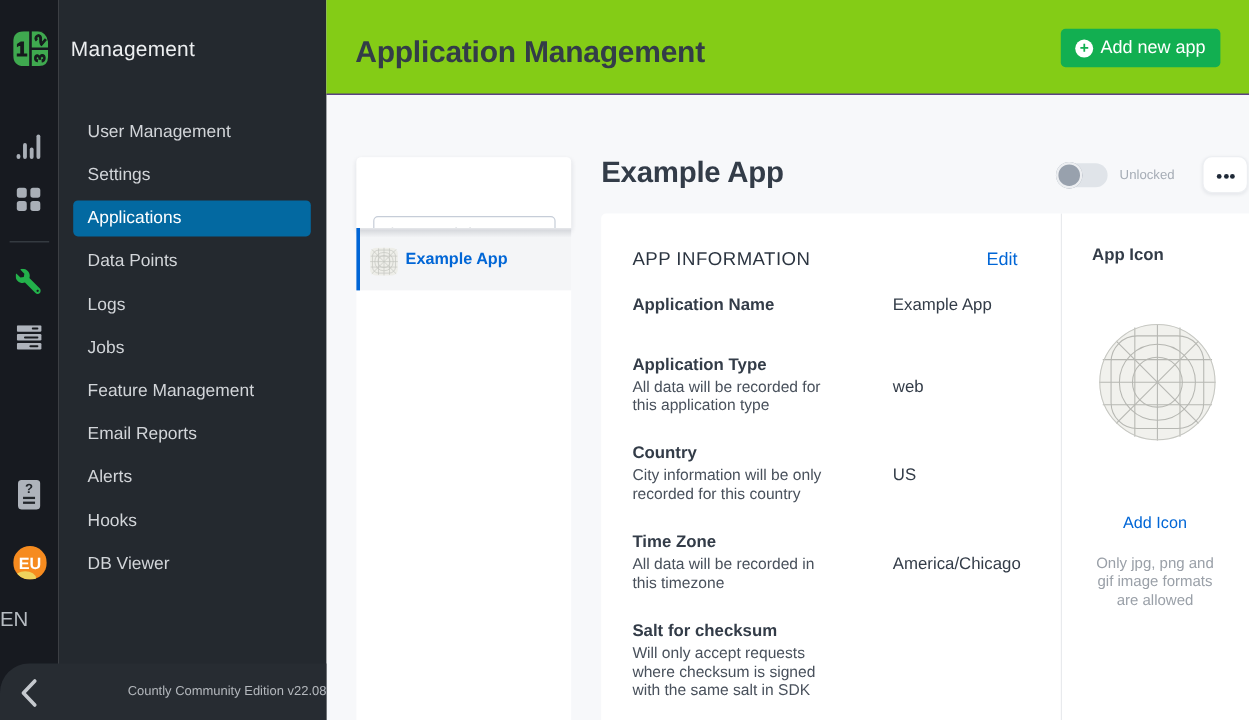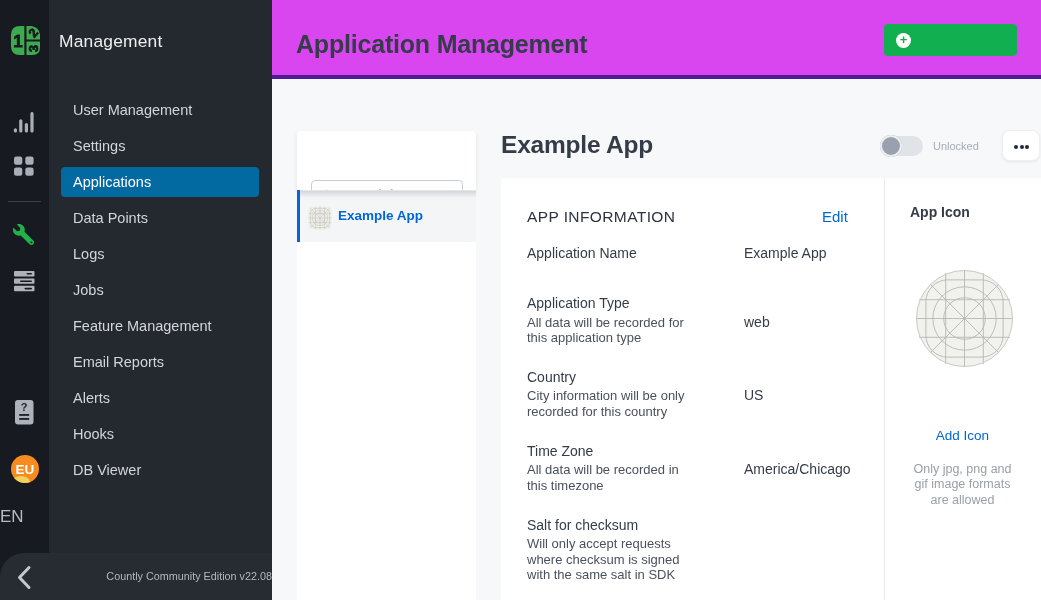--- a/index.html
+++ b/index.html
@@ -10,21 +10,21 @@
 
 #iconbar { position:absolute; left:0; top:0; width:49px; height:600px; background:#171a20; }
 #menu { position:absolute; left:49px; top:0; width:223px; height:600px; background:#24292f; }
 #sidefoot { position:absolute; left:0; top:553px; width:272px; height:47px; background:#272c32; border-top-left-radius:24px; }
 #sidefoot .ver { position:absolute; left:49px; top:0; width:223px; height:47px; line-height:47px; text-align:right; color:#b4b8bd; font-size:10.8px; }
 #mgmt-title { position:absolute; left:59px; top:31px; color:#eceef0; font-size:17.4px; font-weight:500; letter-spacing:0.2px; }
 .mi { position:absolute; left:61px; width:198px; height:30px; line-height:30px; padding-left:12px; color:#d2d5d9; font-size:14.5px; border-radius:4px; white-space:nowrap; }
 .mi.sel { background:#0369a1; color:#fff; }
 
 
-#header { position:absolute; left:272px; top:0; width:769px; height:79px; background:#d946ef; border-bottom:4px solid #4c1d95; }
+#header { position:absolute; left:272px; top:0; width:769px; height:79px; background:#84cc16; border-bottom:1px solid #4c1d95; }
 #h1t { position:absolute; left:24px; top:30px; font-size:25px; font-weight:700; color:#333c48; letter-spacing:-0.2px; }
 #addbtn { position:absolute; left:612px; top:24px; width:133px; height:32px; background:#12af51; border-radius:4px; color:#fff; }
 #addbtn .pl { position:absolute; left:12px; top:8.5px; width:15px; height:15px; background:#fff; border-radius:50%; color:#12af51; font-size:13px; font-weight:700; line-height:14px; text-align:center; }
 #addbtn .tx { position:absolute; left:33px; top:0; height:32px; line-height:31px; font-size:15px; }
 
 
 #listcard { position:absolute; left:297px; top:131px; width:179px; height:469px; background:#fff; border-radius:4px 4px 0 0; }
 #listhead { position:absolute; left:0; top:0; width:179px; height:59px; box-shadow:0 2px 4px rgba(20,30,50,0.10); background:#fff; border-radius:4px 4px 0 0; }
 #searchbox { position:absolute; left:14px; top:13px; width:152px; height:30px; border:1px solid #c6cdd8; border-radius:4px; background:#fff;margin-top:36px; }
 #searchbox .ph { position:absolute; left:30px; top:0; height:28px; line-height:28px; color:#9aa1ac; font-size:14px; white-space:nowrap; }
@@ -37,21 +37,21 @@
 #apph2 { position:absolute; left:501px; top:131px; font-size:24.5px; font-weight:700; color:#333c48; letter-spacing:-0.2px; }
 #toggle { position:absolute; left:881px; top:136px; width:42px; height:20px; background:#e0e4e9; border-radius:10px; }
 #toggle .knob { position:absolute; left:-1px; top:-1px; width:22px; height:22px; border-radius:50%; background:#98a1ad; box-shadow:inset 0 0 0 2px #eceef1; }
 #unlocked { position:absolute; left:933px; top:136px; height:20px; line-height:20px; font-size:11px; color:#a6adb6; }
 #dotsbtn { position:absolute; left:1002px; top:130px; width:38px; height:31px; background:#fff; border:1px solid #edeff2; border-radius:8px; box-shadow:0 1px 3px rgba(30,40,60,0.08); }
 #dotsbtn span { position:absolute; top:13.5px; width:4.3px; height:4.3px; border-radius:50%; background:#1f2937; }
 
 #maincard { position:absolute; left:501px; top:178px; width:540px; height:422px; background:#fff; border-radius:4px 0 0 0; }
 #vdivider { position:absolute; left:884px; top:178px; width:1px; height:422px; background:#e8eaed; }
 
-.lbl { position:absolute; left:527px; font-size:14px; font-weight:400; color:#333c48; }
+.lbl { position:absolute; left:527px; font-size:14px; font-weight:700; color:#333c48; }
 .sub { position:absolute; left:527px; font-size:13px; line-height:15.5px; color:#49515c; }
 .val { position:absolute; left:744px; font-size:14px; color:#333c48; }
 #appinfo { position:absolute; left:527px; top:208px; font-size:15.5px; font-weight:500; color:#2b3440; letter-spacing:0.4px; }
 #editlink { position:absolute; left:822px; top:208px; font-size:15px; color:#0166d6; font-weight:500; }
 
 
 #appicon-h { position:absolute; left:910px; top:204px; font-size:14px; font-weight:700; color:#333c48; }
 #addicon { position:absolute; left:884px; top:428px; width:157px; text-align:center; font-size:13.5px; color:#0166d6; }
 #iconhelp { position:absolute; left:884px; top:462px; width:157px; text-align:center; font-size:12.5px; line-height:15.3px; color:#9aa0a8; }
 </style>
@@ -141,20 +141,21 @@
 <div class="mi" style="top:311px">Feature Management</div>
 <div class="mi" style="top:347px">Email Reports</div>
 <div class="mi" style="top:383px">Alerts</div>
 <div class="mi" style="top:419px">Hooks</div>
 <div class="mi" style="top:455px">DB Viewer</div>
 
 <div id="header">
   <div id="h1t">Application Management</div>
   <div id="addbtn">
     <span class="pl">+</span>
+    <span class="tx">Add new app</span>
   </div>
 </div>
 
 <div id="listcard">
   <div id="listhead">
     <div id="searchbox">
       <svg class="abs" style="left:9px;top:8px" width="14" height="14" viewBox="0 0 14 14">
         <circle cx="6" cy="6" r="4.6" fill="none" stroke="#828993" stroke-width="1.2"></circle>
         <line x1="9.4" y1="9.4" x2="12.6" y2="12.6" stroke="#828993" stroke-width="1.2" stroke-linecap="round"></line>
       </svg>

